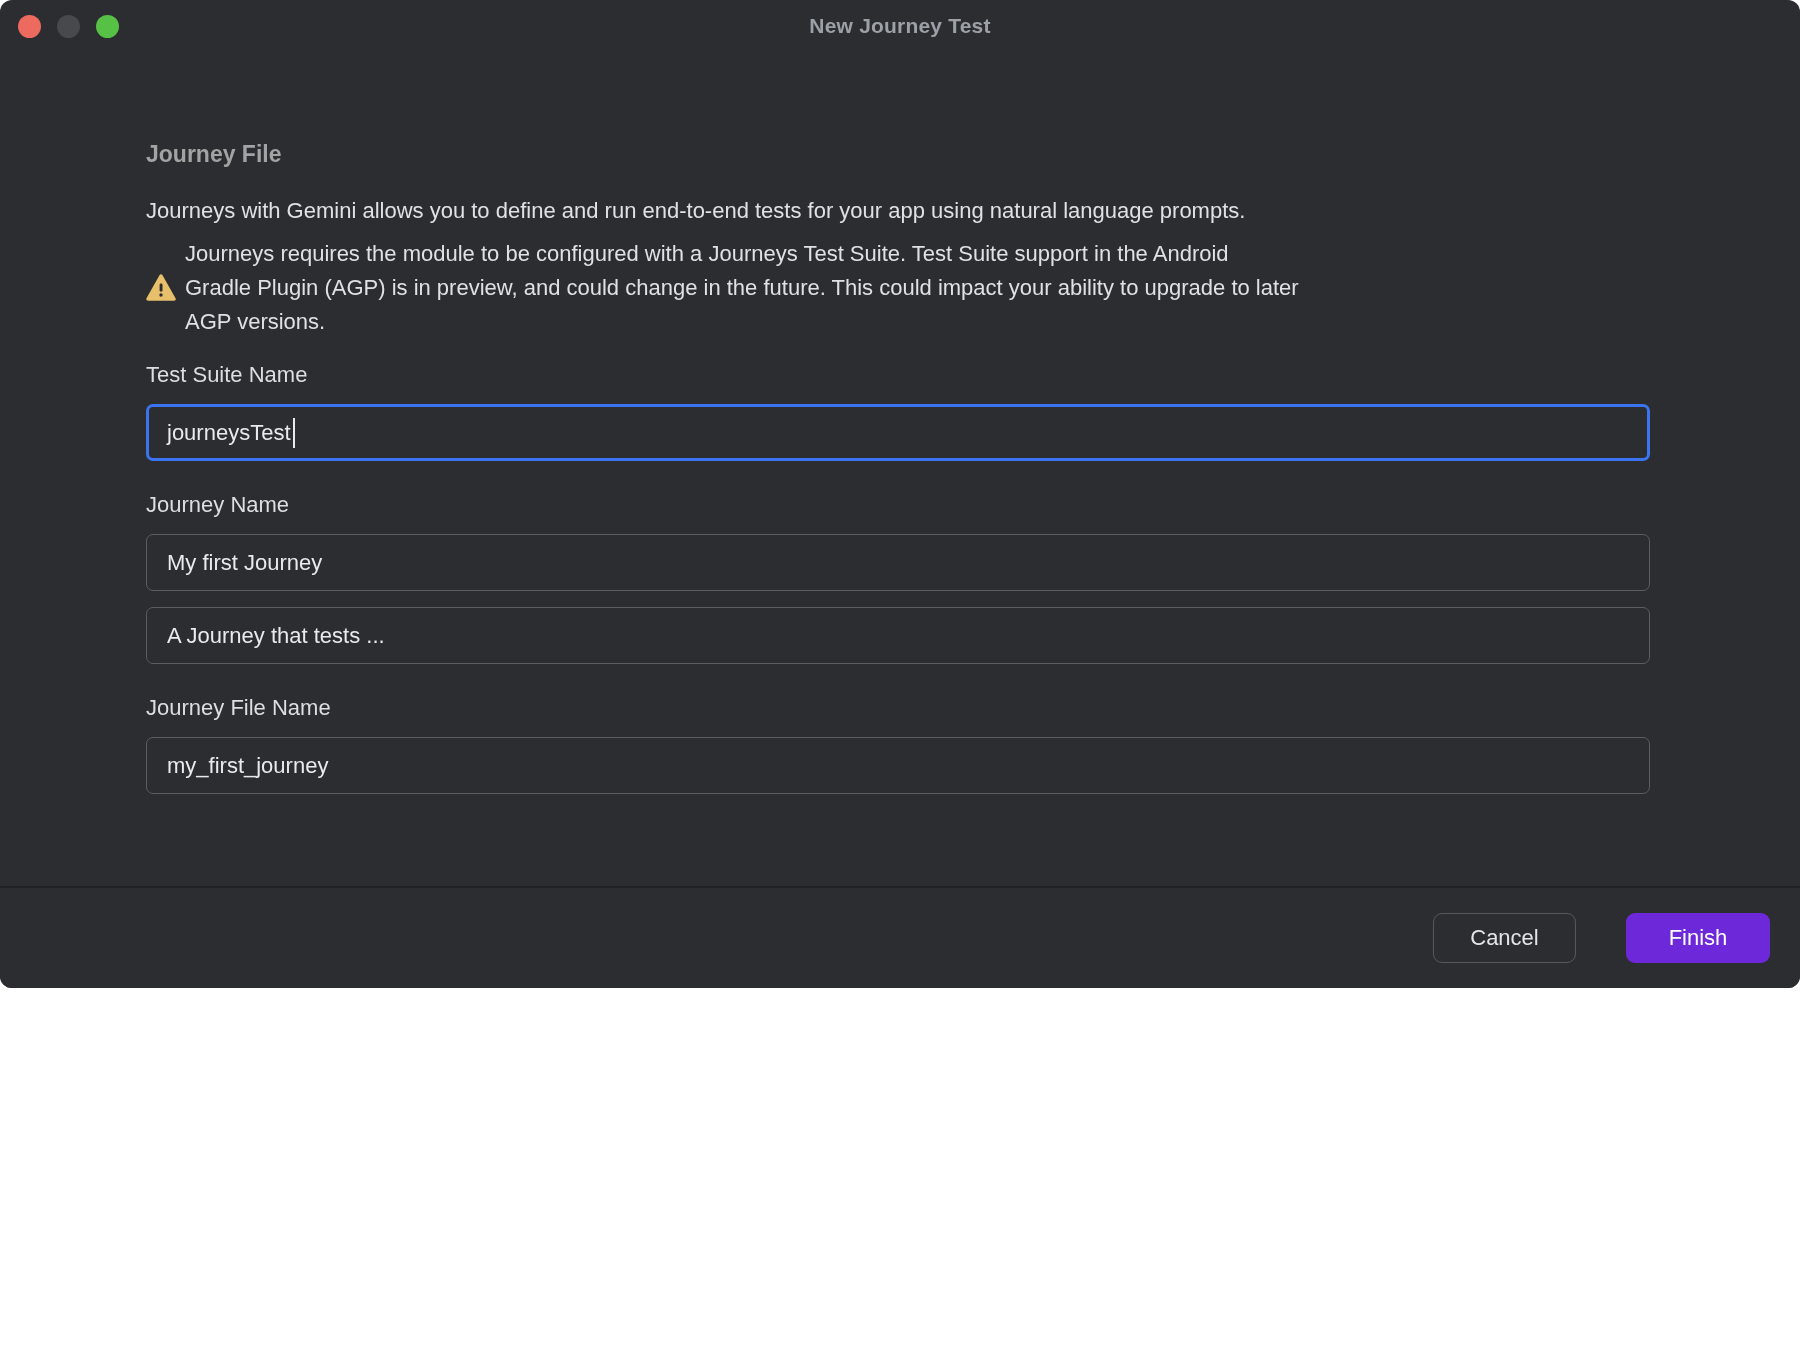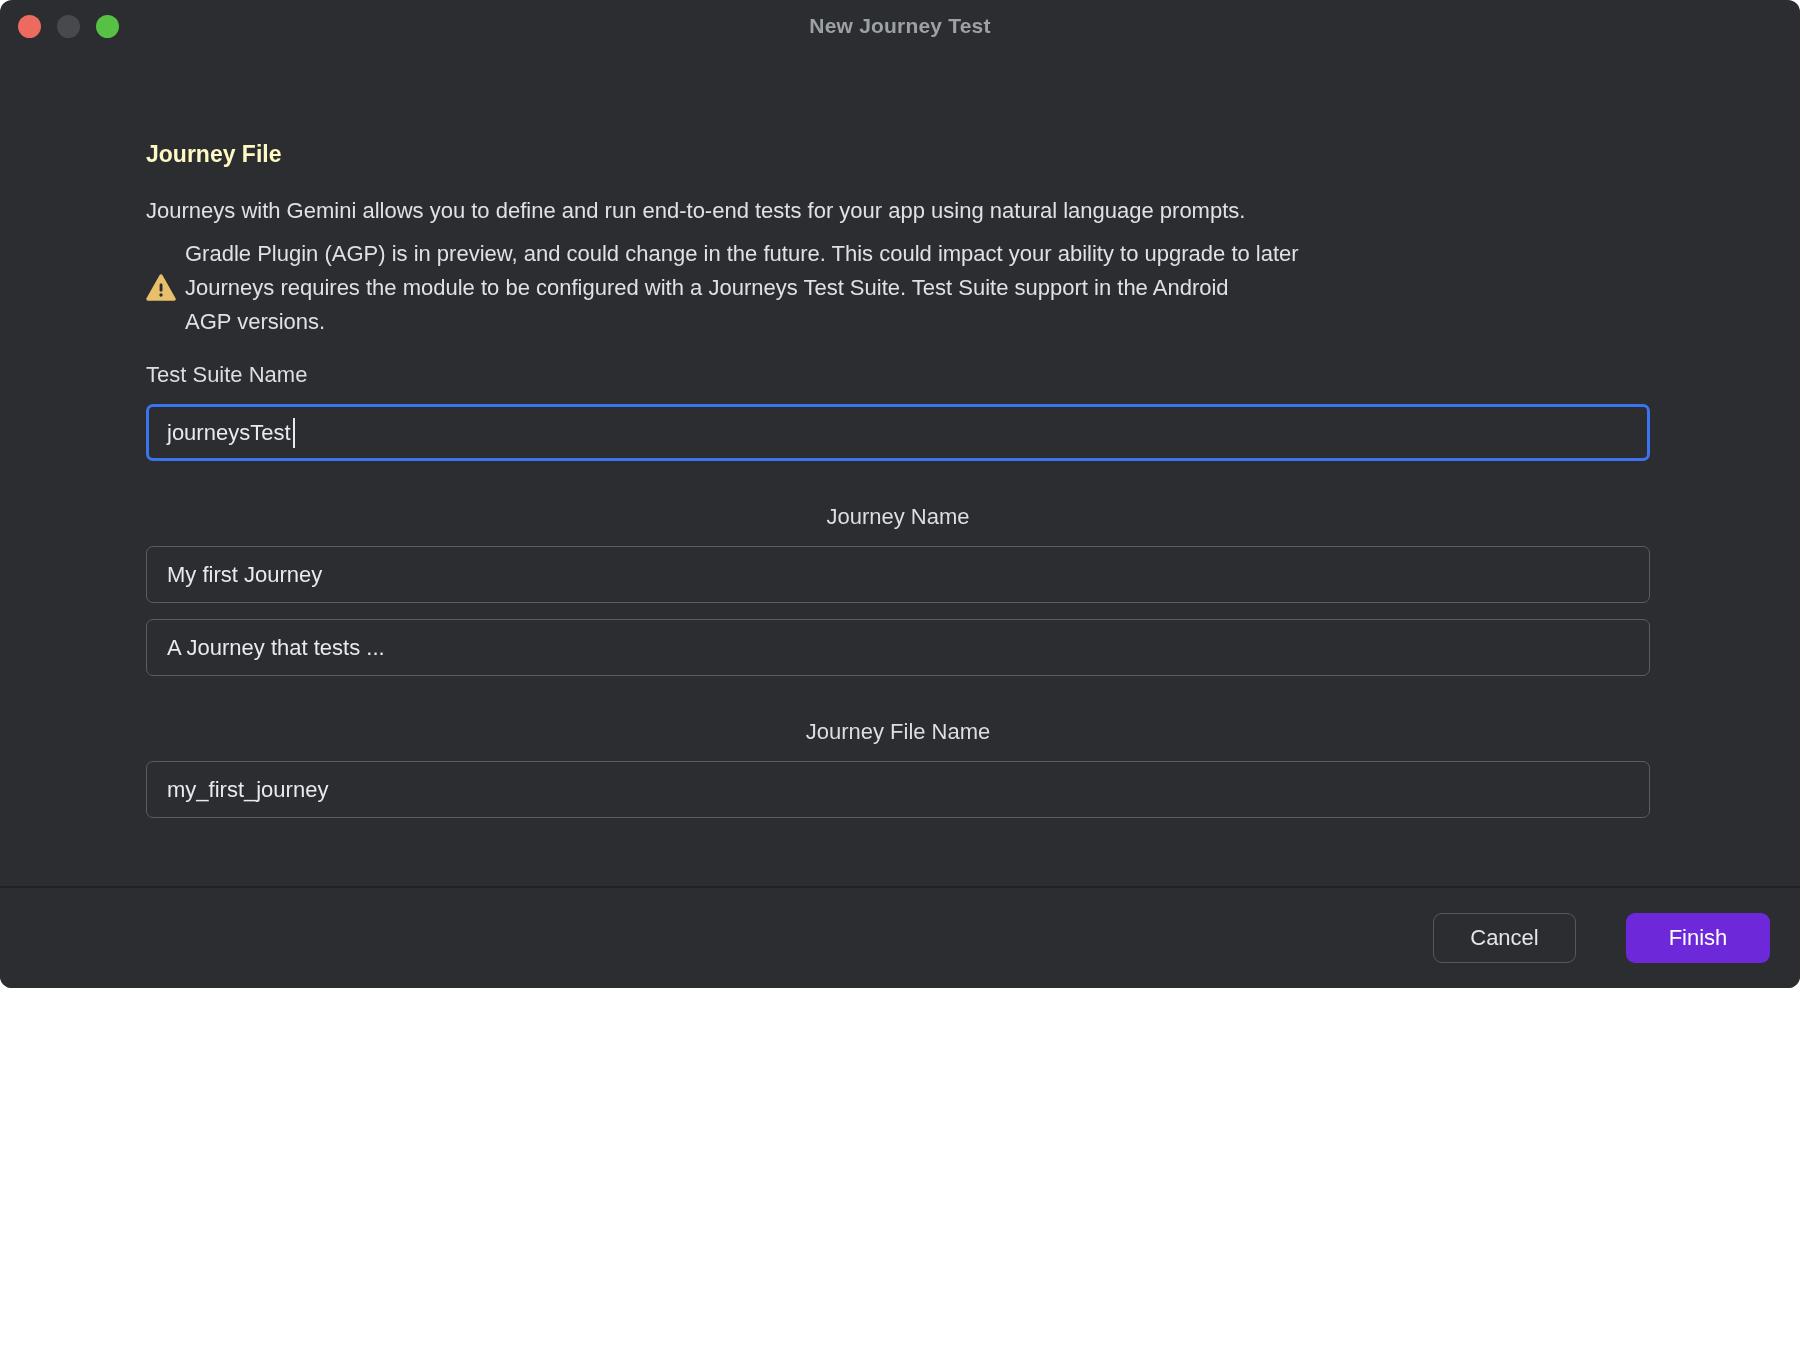--- a/index.html
+++ b/index.html
@@ -46,21 +46,21 @@
   }
 
   
   .content { padding: 0 150px 0 146px; }
 
   .heading {
     margin-top: 88px;
     font-size: 23px;
     font-weight: 700;
     line-height: 28px;
-    color: #fef9c3;
+    color: #a3a3a3;
   }
   .intro {
     margin-top: 29px;
     font-size: 22px;
     line-height: 28px;
     color: #DFE1E5;
   }
 
   .warning {
     margin-top: 12px;
@@ -76,21 +76,21 @@
   }
   .warning-lines { font-size: 22px; color: #DFE1E5; }
   .warning-lines .wline { line-height: 34px; white-space: nowrap; }
 
   .field-label {
     font-size: 22px;
     line-height: 27px;
     color: #DCDEE2;
   }
   .field-label.first { margin-top: 22px; }
-  .field-label.next  { margin-top: 42px; text-align: center; }
+  .field-label.next  { margin-top: 30px; }
 
   .text-input {
     margin-top: 16px;
     width: 1504px;
     height: 57px;
     border: 1px solid #5A5E64;
     border-radius: 7px;
     background: #2B2D30;
     display: flex;
     align-items: center;
@@ -168,22 +168,22 @@
 
     <div class="warning">
       <div class="warning-icon-wrap">
         <svg width="30" height="28" viewBox="0 0 30 28" aria-hidden="true">
           <path d="M15 2 L28 25 L2 25 Z" fill="#E8C06B" stroke="#E8C06B" stroke-width="3.5" stroke-linejoin="round"></path>
           <rect x="13.6" y="9.5" width="2.9" height="8.2" rx="1.4" fill="#2B2D30"></rect>
           <circle cx="15" cy="21" r="1.7" fill="#2B2D30"></circle>
         </svg>
       </div>
       <div class="warning-lines">
+        <div class="wline">Journeys requires the module to be configured with a Journeys Test Suite. Test Suite support in the Android</div>
         <div class="wline">Gradle Plugin (AGP) is in preview, and could change in the future. This could impact your ability to upgrade to later</div>
-        <div class="wline">Journeys requires the module to be configured with a Journeys Test Suite. Test Suite support in the Android</div>
         <div class="wline">AGP versions.</div>
       </div>
     </div>
 
     <div class="field-label first">Test Suite Name</div>
     <div class="text-input focused">
       <span>journeysTest</span>
         <span class="caret"></span>
     </div>
 

